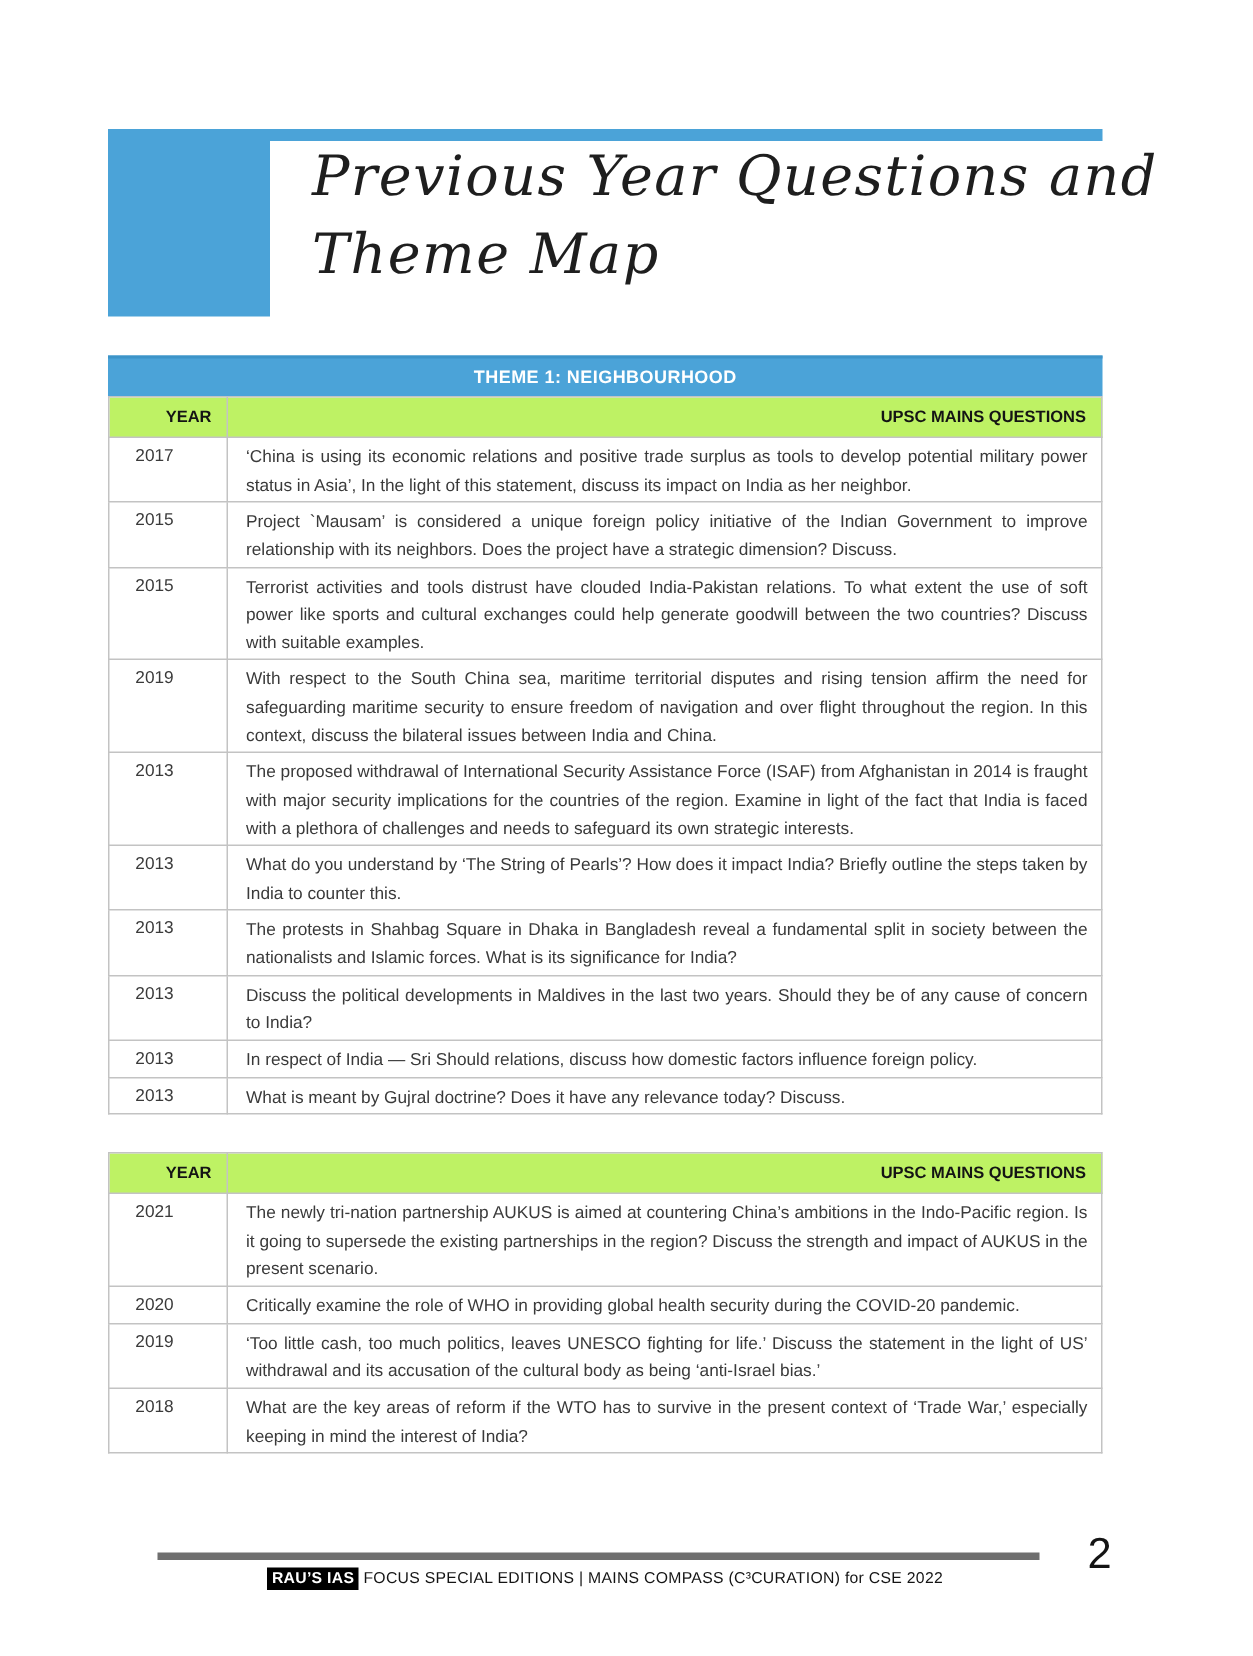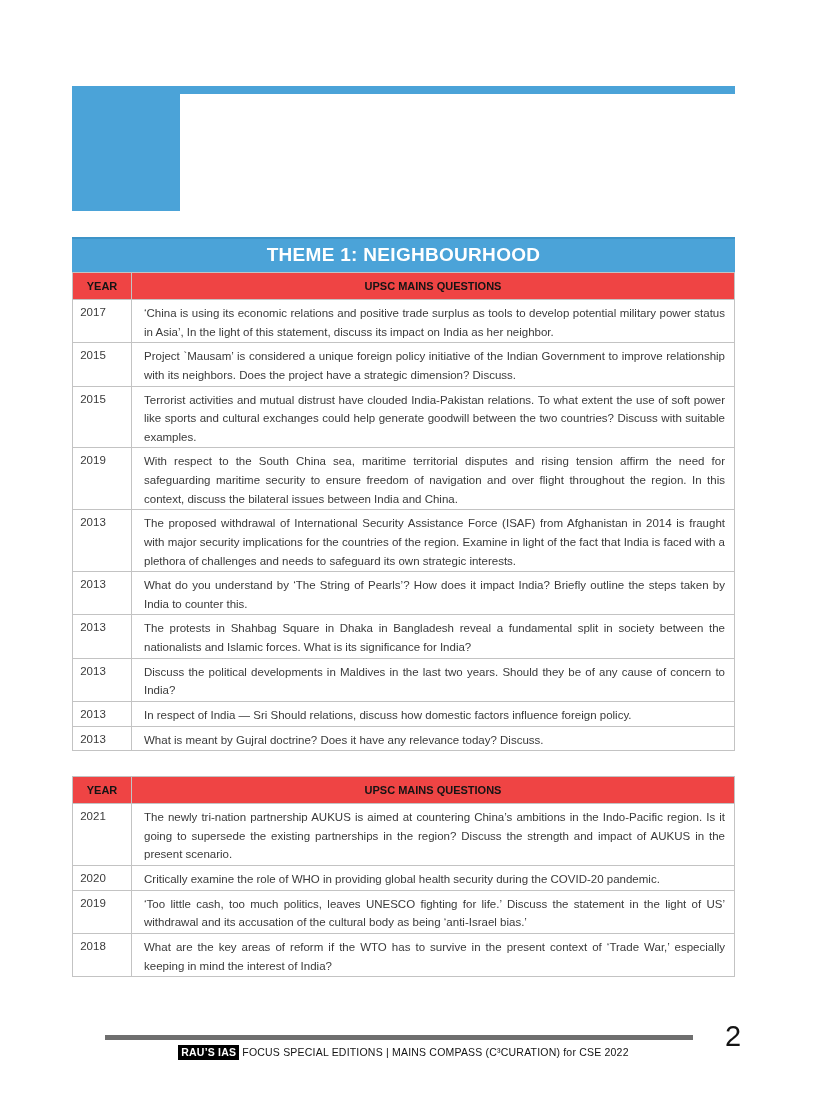--- a/index.html
+++ b/index.html
@@ -18,28 +18,28 @@
     font-family:"DejaVu Serif", serif; font-style:italic;
     font-size:37px; line-height:52px; color:#1e1e1e; letter-spacing:1px;
     white-space:nowrap;
   }
 
   
   .content { position:absolute; left:72px; top:237px; width:663px; }
   .qtable { margin:0 0 25px 0; }
   .qtable-title {
     background:var(--accent,#4BA3D8); border-top:2px solid #3d94c8;
-    color:#ffffff; font-weight:bold; font-size:19px; letter-spacing:.3px;
+    color:#ffffff; font-weight:bold; font-size:12px; letter-spacing:.3px;
     text-align:center; padding:5px 0 6px 0;
   }
   table.qs { width:100%; border-collapse:collapse; table-layout:fixed; }
   table.qs th, table.qs td { border:1px solid #c3c3c3; }
   table.qs thead th {
-    background:#ef4444; color:#141414; font-size:11px; font-weight:bold;
-    text-align:center; padding:7px 0;
+    background:#bef264; color:#141414; font-size:11px; font-weight:bold;
+    text-align:right; padding:7px 10px;
   }
   th.col-year { width:58px; }
   td.year {
     width:58px; text-align:center; vertical-align:top;
     font-size:11.5px; color:#3a3a3a; padding:6px 20px 4px 2px;
   }
   td.q {
     font-size:11.5px; line-height:1.62; color:#3a3a3a;
     text-align:justify; padding:4px 9px 1px 12px; vertical-align:top;
   }
@@ -57,20 +57,24 @@
   .brand-badge { background:#000000; color:#ffffff; font-weight:bold; padding:1px 3px 2px 3px; }
 </style>
 </head>
 <body>
 
 <div class="page">
 
   <div class="banner">
     <div class="accent-block"></div>
     <div class="accent-strip"></div>
+    <div class="banner-titles">
+      <div>Previous Year Questions and</div>
+      <div>Theme Map</div>
+    </div>
   </div>
 
   <div class="content">
 
     <section class="qtable">
       <div class="qtable-title">THEME 1: NEIGHBOURHOOD</div>
       <table class="qs">
         <thead>
           <tr>
             <th class="col-year">YEAR</th>
@@ -81,21 +85,21 @@
           <tr>
             <td class="year">2017</td>
             <td class="q">‘China is using its economic relations and positive trade surplus as tools to develop potential military power status in Asia’, In the light of this statement, discuss its impact on India as her neighbor.</td>
           </tr>
           <tr>
             <td class="year">2015</td>
             <td class="q">Project `Mausam’ is considered a unique foreign policy initiative of the Indian Government to improve relationship with its neighbors. Does the project have a strategic dimension? Discuss.</td>
           </tr>
           <tr>
             <td class="year">2015</td>
-            <td class="q">Terrorist activities and mutual distrust have clouded India-Pakistan relations. To what extent the use of soft power like sports and cultural exchanges could help generate goodwill between the two countries? Discuss with suitable examples.</td>
+            <td class="q">Terrorist activities and tools distrust have clouded India-Pakistan relations. To what extent the use of soft power like sports and cultural exchanges could help generate goodwill between the two countries? Discuss with suitable examples.</td>
           </tr>
           <tr>
             <td class="year">2019</td>
             <td class="q">With respect to the South China sea, maritime territorial disputes and rising tension affirm the need for safeguarding maritime security to ensure freedom of navigation and over flight throughout the region. In this context, discuss the bilateral issues between India and China.</td>
           </tr>
           <tr>
             <td class="year">2013</td>
             <td class="q">The proposed withdrawal of International Security Assistance Force (ISAF) from Afghanistan in 2014 is fraught with major security implications for the countries of the region. Examine in light of the fact that India is faced with a plethora of challenges and needs to safeguard its own strategic interests.</td>
           </tr>
           <tr>

